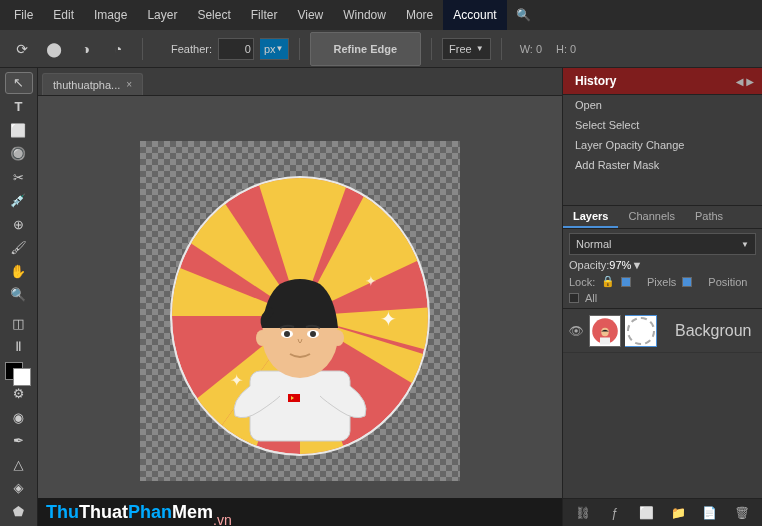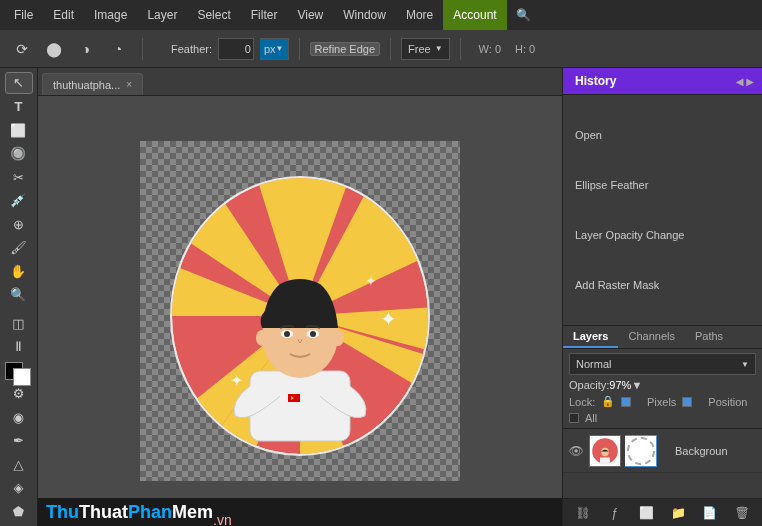--- a/index.html
+++ b/index.html
@@ -1,31 +1,31 @@
 <!DOCTYPE html>
 <html><head>
   <meta charset="utf-8">
   <style>
     * { margin: 0; padding: 0; box-sizing: border-box; }
     body { width: 762px; height: 526px; background: #3c3c3c; font-family: 'Segoe UI', Arial, sans-serif; font-size: 12px; color: #ccc; overflow: hidden; }
 
     
     #menu-bar { display: flex; align-items: center; background: #2b2b2b; height: 30px; padding: 0 4px; }
     .menu-item { padding: 0 10px; height: 100%; display: flex; align-items: center; color: #ccc; cursor: pointer; font-size: 12px; }
-    .menu-item.active { background: #4d7c0f; color: #fff; }
+    .menu-item.active { background: #0f172a; color: #fff; }
 
     
     #toolbar { display: flex; align-items: center; background: #3c3c3c; height: 38px; padding: 0 8px; border-bottom: 1px solid #222; gap: 6px; }
     .toolbar-group { display: flex; align-items: center; gap: 4px; }
     .toolbar-btn { width: 28px; height: 28px; border-radius: 3px; background: transparent; border: 1px solid transparent; display: flex; align-items: center; justify-content: center; cursor: pointer; color: #ccc; font-size: 14px; }
     .toolbar-separator { width: 1px; height: 22px; background: #555; margin: 0 4px; }
     .feather-label { color: #ccc; font-size: 11px; padding-left: 18px; }
     .feather-input { width: 36px; height: 22px; background: #2b2b2b; border: 1px solid #555; color: #ccc; text-align: right; padding: 0 2px; font-size: 11px; }
     .feather-unit { background: #0369a1; border: 1px solid #555; border-left: none; height: 22px; padding: 0 4px; color: #ccc; font-size: 11px; cursor: pointer; display: flex; align-items: center; }
-    .refine-btn { background: #555; border: 1px solid #666; height: 14px; padding: 0 4px; color: #ccc; cursor: pointer; font-size: 11px; border-radius: 2px; }
+    .refine-btn { background: #555; border: 1px solid #666; height: 34px; padding: 0 23px; color: #ccc; cursor: pointer; font-size: 11px; border-radius: 2px; font-weight: bold; }
     .select-dropdown { background: #2b2b2b; border: 1px solid #555; height: 22px; padding: 2px 6px; color: #ccc; font-size: 11px; display: flex; align-items: center; gap: 4px; cursor: pointer; }
     .w-label { color: #aaa; font-size: 11px; margin-left: 8px; }
     .h-label { color: #aaa; font-size: 11px; margin-left: 8px; }
 
     
     #main { display: flex; height: calc(526px - 68px); }
 
     
     #left-tools { width: 38px; background: #3c3c3c; border-right: 1px solid #222; display: flex; flex-direction: column; align-items: center; padding: 4px 0; gap: 2px; }
     .tool-btn { width: 28px; height: 28px; display: flex; align-items: center; justify-content: center; border-radius: 3px; cursor: pointer; color: #ccc; font-size: 13px; position: relative; }
@@ -55,25 +55,25 @@
     .illustration-container { position: relative; width: 310px; height: 320px; display: flex; align-items: center; justify-content: center; }
     
     
     .illustration-svg { position: absolute; z-index: 2; }
 
     
     #right-panel { width: 200px; background: #3c3c3c; border-left: 1px solid #222; display: flex; flex-direction: column; }
     
     
     #history-panel { background: #3c3c3c; border-bottom: 1px solid #222; }
-    .panel-header { display: flex; align-items: center; background: #6d28d9; padding: 4px 8px; border-bottom: 1px solid #222; gap: 7px; }
+    .panel-header { display: flex; align-items: center; background: #7f1d1d; padding: 4px 8px; border-bottom: 1px solid #222; gap: 7px; }
     .panel-tab { font-size: 12px; color: #ccc; font-weight: bold; cursor: pointer; padding: 2px 4px; }
     .panel-tab.active { color: #fff; }
     .panel-collapse { margin-left: auto; cursor: pointer; color: #aaa; font-size: 10px; display: flex; gap: 2px; }
-    .history-item { padding: 4px 12px; cursor: pointer; color: #ccc; font-size: 11px; margin-top: 30px; }
+    .history-item { padding: 4px 12px; cursor: pointer; color: #ccc; font-size: 11px; }
 
     
     #layers-panel { flex: 1; display: flex; flex-direction: column; }
     .layers-tabs { display: flex; background: #3c3c3c; border-bottom: 1px solid #222; }
     .layer-tab { padding: 4px 10px; font-size: 11px; cursor: pointer; color: #aaa; }
     .layer-tab.active { color: #fff; font-weight: bold; border-bottom: 2px solid #4a90d9; }
     
     .layers-controls { padding: 4px 6px; display: flex; flex-direction: column; gap: 4px; border-bottom: 1px solid #222; }
     .blend-row { display: flex; align-items: center; gap: 4px; }
     .blend-select { flex: 1; background: #2b2b2b; border: 1px solid #555; color: #ccc; height: 22px; padding: 0 6px; font-size: 11px; display: flex; align-items: center; justify-content: space-between; cursor: pointer; }
@@ -82,21 +82,21 @@
     .lock-row { display: flex; align-items: center; gap: 6px; font-size: 11px; color: #aaa; }
     .lock-icon-box { display: flex; align-items: center; gap: 16px; }
     .checkbox-fake { width: 10px; height: 10px; border: 1px solid #666; background: #2b2b2b; display: inline-block; }
     .checked { background: #4a90d9; }
 
     .layers-list { flex: 1; overflow-y: auto; }
     .layer-row { display: flex; align-items: center; gap: 4px; padding: 4px 4px; border-bottom: 1px solid #333; cursor: pointer; min-height: 44px; }
     .layer-eye { width: 18px; height: 18px; display: flex; align-items: center; justify-content: center; color: #aaa; font-size: 12px; cursor: pointer; }
     .layer-thumb { width: 32px; height: 32px; background: #fff; border: 1px solid #666; display: flex; align-items: center; justify-content: center; font-size: 8px; overflow: hidden; }
     .layer-mask { width: 32px; height: 32px; background: #fff; border: 1px solid #4a90d9; border-left: none; display: flex; align-items: center; justify-content: center; }
-    .layer-name { flex: 1; font-size: 11px; color: #ccc; padding-left: 14px; }
+    .layer-name { flex: 1; font-size: 16px; color: #ccc; padding-left: 14px; }
 
     .layers-bottom { height: 28px; background: #2b2b2b; border-top: 1px solid #222; display: flex; align-items: center; justify-content: space-around; padding: 0 4px; }
     .bottom-btn { width: 20px; height: 20px; display: flex; align-items: center; justify-content: center; cursor: pointer; color: #aaa; font-size: 12px; }
 
     
     #watermark { position: absolute; bottom: 0; left: 0; right: 0; background: #1a1a1a; height: 28px; display: flex; align-items: center; padding: 0 8px; }
     .wm-thu { color: #00aaff; font-size: 18px; font-weight: bold; }
     .wm-thuat { color: #fff; font-size: 18px; font-weight: bold; }
     .wm-phan { color: #00aaff; font-size: 18px; font-weight: bold; }
     .wm-mem { color: #fff; font-size: 18px; font-weight: bold; }
@@ -258,21 +258,21 @@
   <div id="right-panel">
 
     <div id="history-panel">
       <div class="panel-header">
         <span class="panel-tab active">History</span>
         <div class="panel-collapse">
           <span>◀ ▶</span>
         </div>
       </div>
       <div class="history-item">Open</div>
-      <div class="history-item">Ellipse Feather</div>
+      <div class="history-item">Select Select</div>
       <div class="history-item">Layer Opacity Change</div>
       <div class="history-item">Add Raster Mask</div>
       <div style="height: 30px;"></div>
     </div>
 
     <div id="layers-panel">
       <div class="layers-tabs">
         <div class="layer-tab active">Layers</div>
         <div class="layer-tab">Channels</div>
         <div class="layer-tab">Paths</div>

